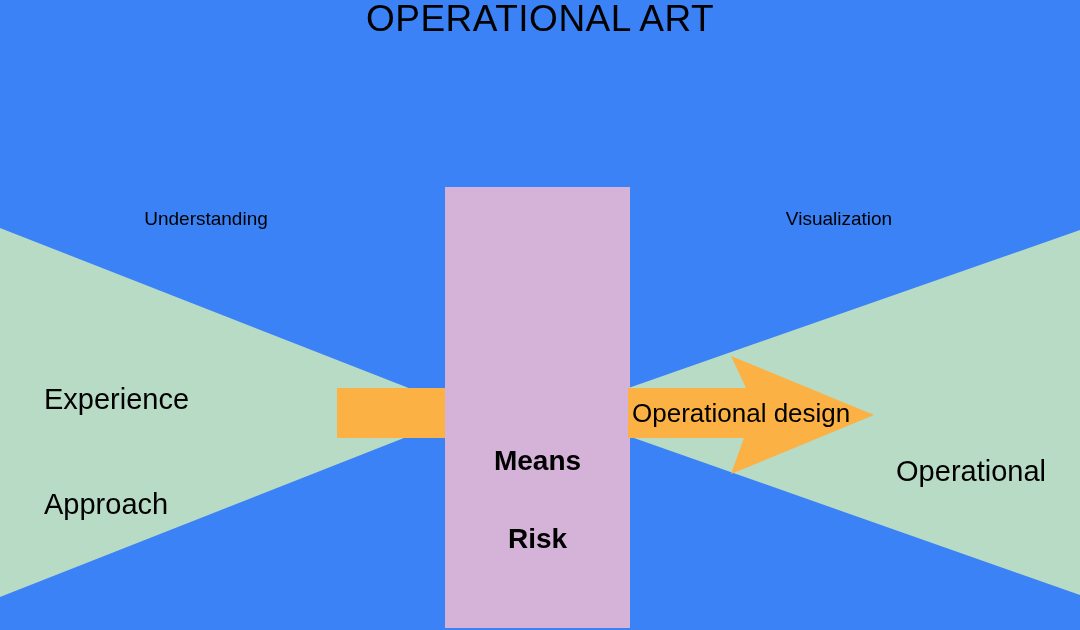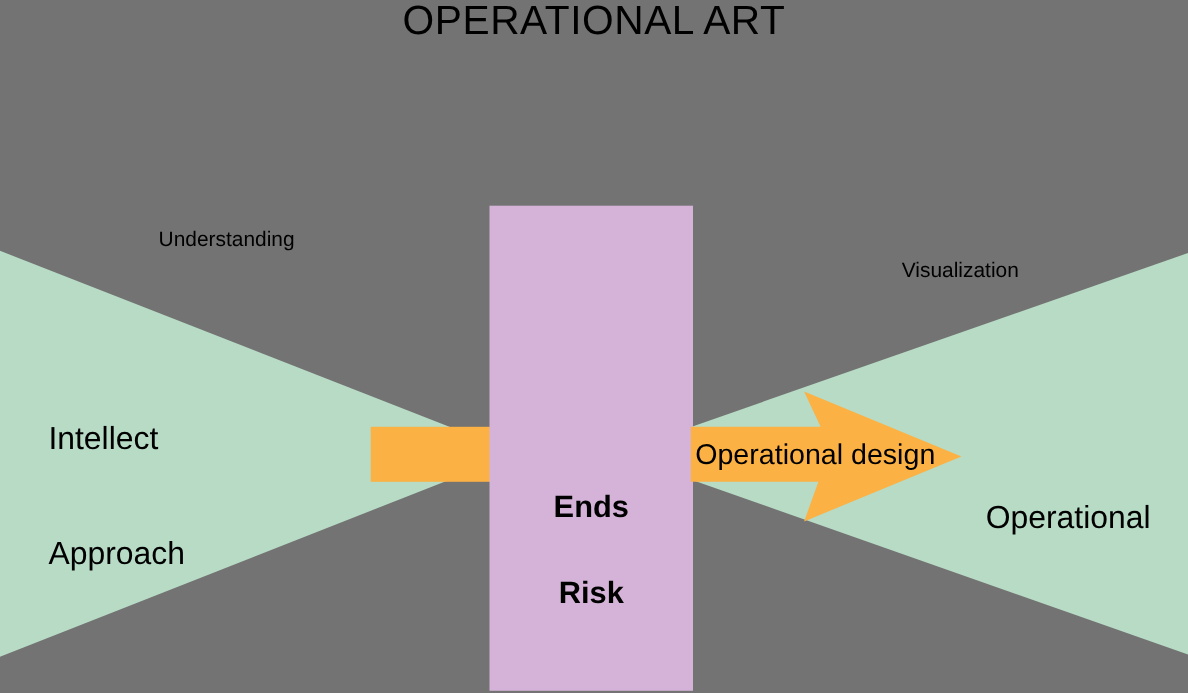--- a/index.html
+++ b/index.html
@@ -5,21 +5,21 @@
   html, body {
     margin: 0;
     padding: 0;
     background: #ffffff;
   }
   .canvas {
     position: relative;
     width: 1080px;
     height: 630px;
     overflow: hidden;
-    background: #737373;
+    background: #3b82f6;
     font-family: "Liberation Sans", sans-serif;
     color: #000000;
   }
   .shapes-svg {
     position: absolute;
     left: 0;
     top: 0;
     width: 1080px;
     height: 630px;
   }
@@ -38,21 +38,21 @@
   }
   .funnel-header {
     top: 202px;
     width: 300px;
     text-align: center;
     font-weight: normal;
     font-size: 19px;
     line-height: 34px;
   }
   .header-left  { left: 56px; }
-  .header-right { left: 723px; margin-top: 28px; }
+  .header-right { left: 689px; }
   .trait-list {
     left: 44px;
     top: 312px;
     font-size: 29px;
     line-height: 35px;
   }
   .box-label {
     left: 445px;
     width: 185px;
     text-align: center;
@@ -92,28 +92,28 @@
     <polygon points="628,388 746,388 731,356 874,415 731,474 744,438 628,438" fill="#fbb144"></polygon>
   </svg>
 
   <div class="txt page-title">OPERATIONAL ART</div>
 
   <div class="txt funnel-header header-left">Understanding</div>
 
   <div class="txt funnel-header header-right">Visualization</div>
 
   <div class="txt trait-list">
-    <div>Intellect</div>
+    <div>Experience</div>
     <div>Approach</div>
     
     
     
   </div>
 
-  <div class="txt box-label" style="top:446px">Ends</div>
+  <div class="txt box-label" style="top:446px">Means</div>
   <div class="txt arrow-label">Operational design</div>
 
   <div class="txt box-label" style="top:524px">Risk</div>
 
   <div class="txt approach-label">
     <div>Operational</div>
   </div>
 
 </div>
 

